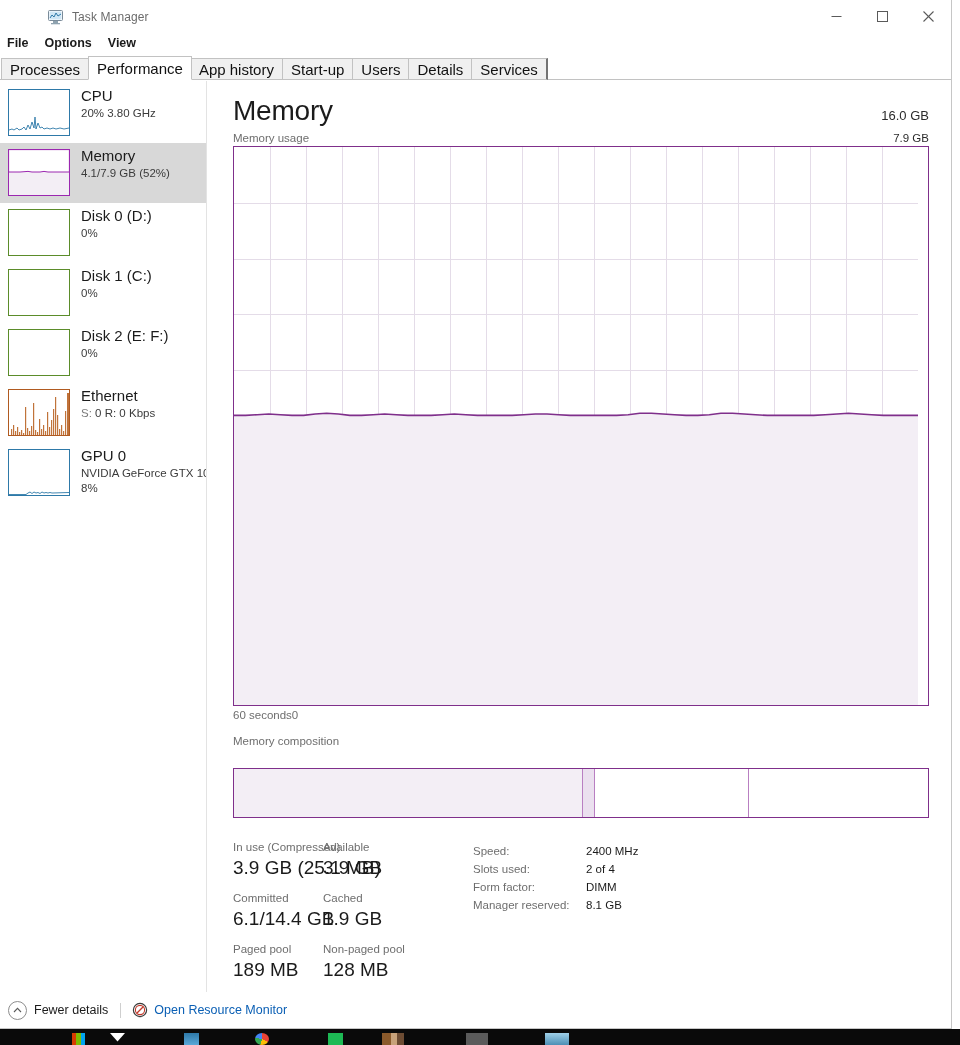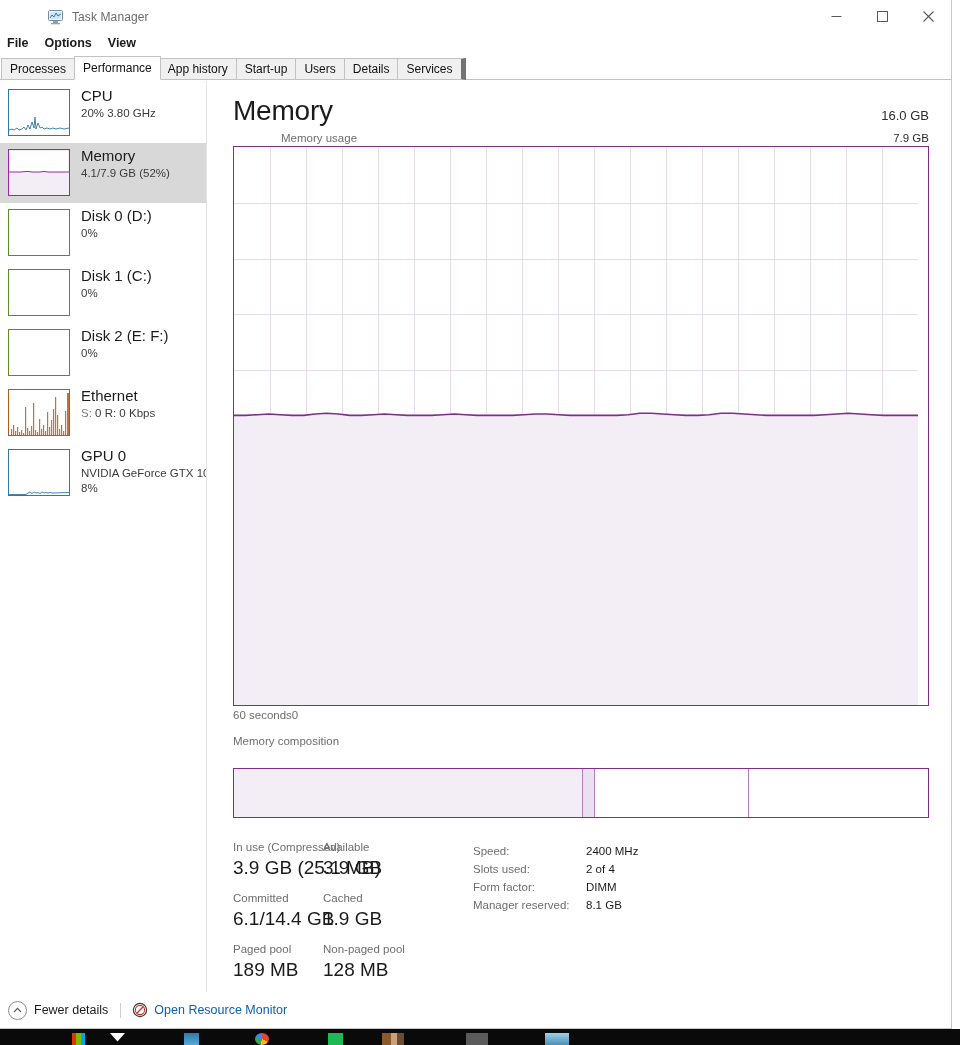--- a/index.html
+++ b/index.html
@@ -77,29 +77,29 @@
   .tabstrip::after {
     content: ""; position: absolute;
     left: 0; right: 0; bottom: 0;
     height: 1px; background: #c2c2c2;
   }
   .tab {
     position: relative;
     height: 22px;
     padding: 0 8px;
     display: flex; align-items: center;
-    font-size: 12px;
+    font-size: 15px;
     color: #111;
     background: #f0f0f0;
     border: 1px solid #c2c2c2;
     border-right: none;
     z-index: 1;
     white-space: nowrap;
   }
-  .tab:last-of-type { border-right: 5px solid #737373; }
+  .tab:last-of-type { border-right: 2px solid #737373; }
   .tab.active {
     background: #ffffff;
     height: 24px;
     border-right: 1px solid #c2c2c2;
     border-bottom: 1px solid #ffffff;
     margin-right: -1px;
     z-index: 3;
   }
   .tab.active + .tab { border-left: none; }
 
@@ -181,21 +181,20 @@
     color: #2b2b2b;
   }
   .sublabel-row {
     display: flex;
     justify-content: space-between;
     align-items: baseline;
     font-size: 11.5px;
     color: #6e6e6e;
     margin-top: 4px;
     margin-bottom: 2px;
-    margin-left: 48px;
   }
   .sublabel-row .right { color: #2b2b2b; }
 
   
   .graph {
     position: relative;
     height: 560px;
     border: 1px solid #7f2f8b;
     background: #ffffff;
     overflow: hidden;

